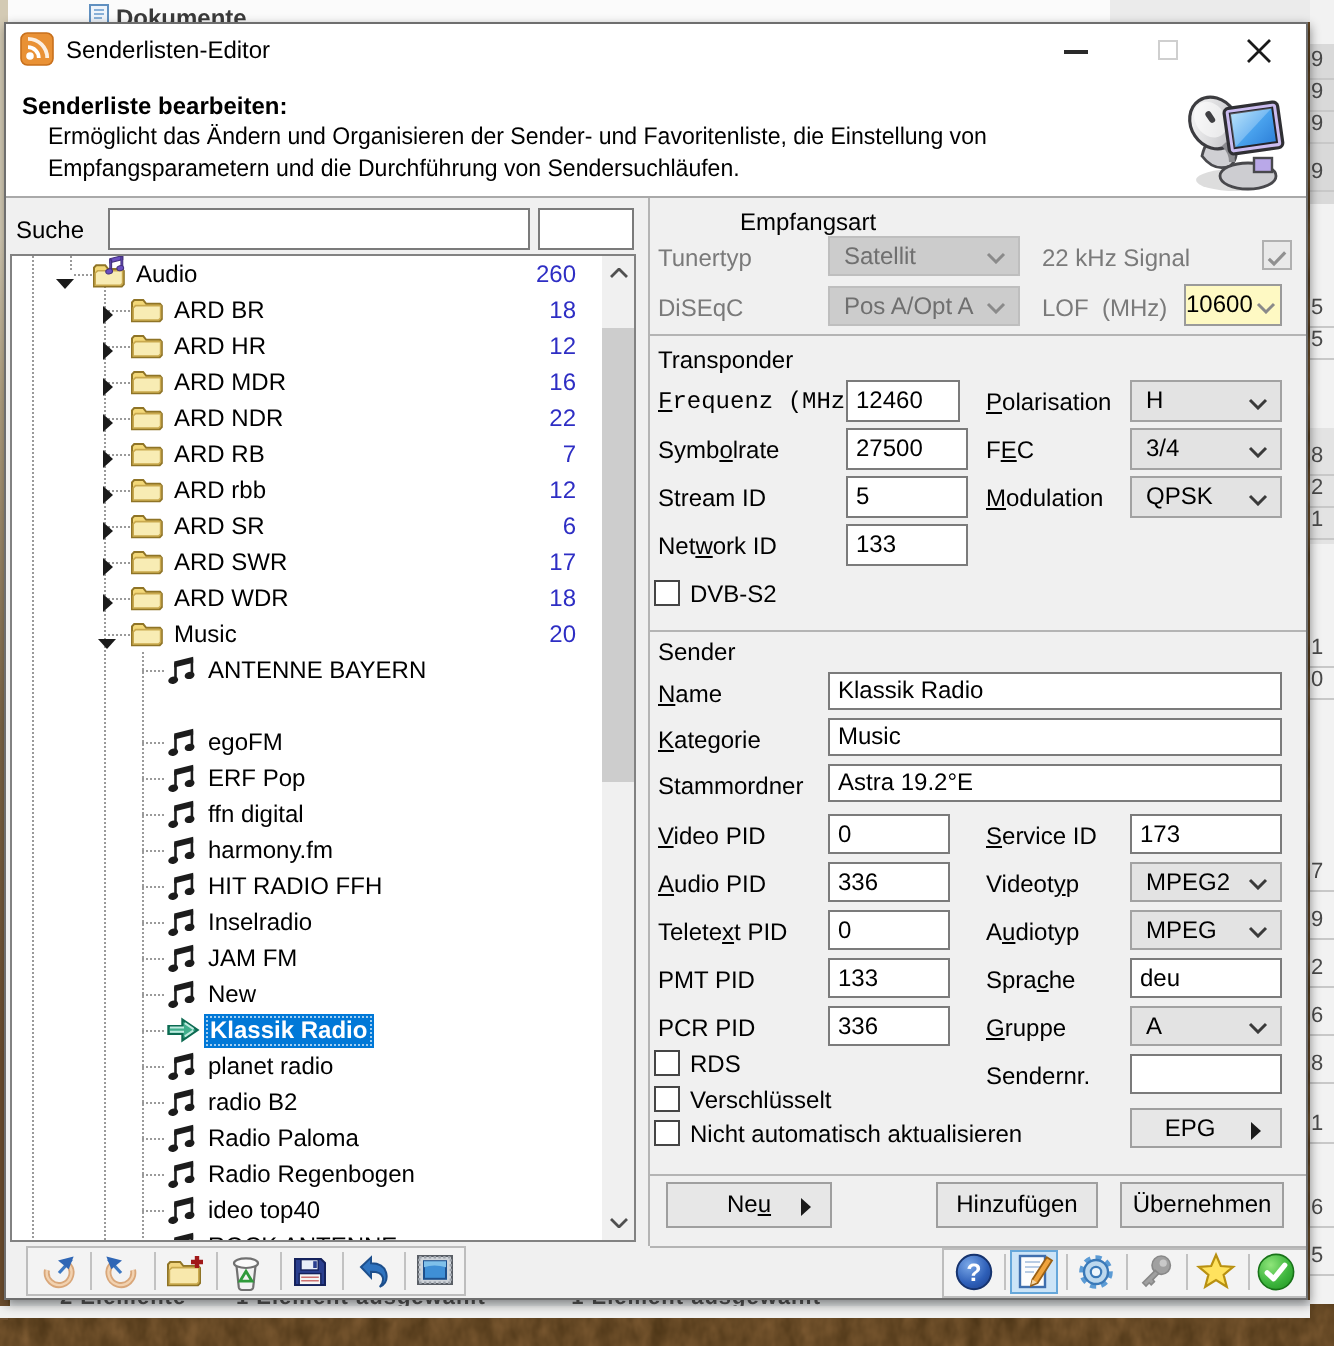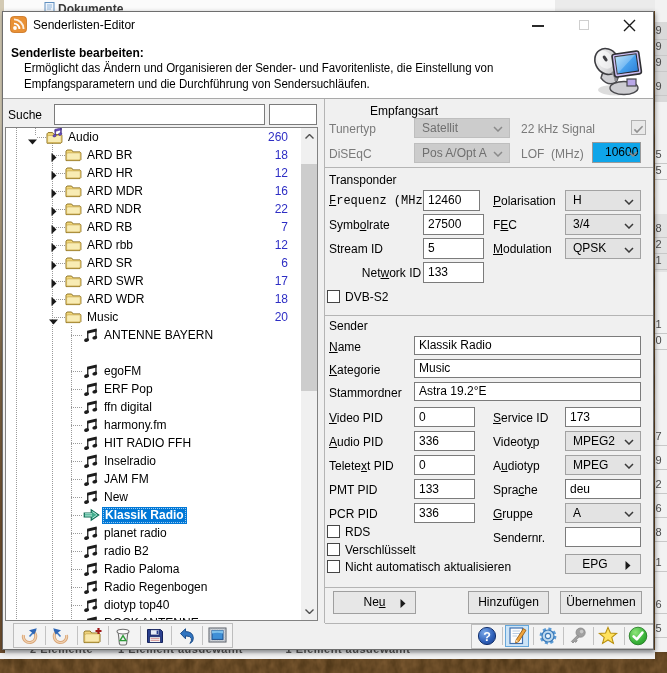--- a/index.html
+++ b/index.html
@@ -470,21 +470,21 @@
 <div class="doth" style="left:65px;top:9px;width:12px"></div>
 <div class="ic" style="left:78px;top:1px"><svg width="14" height="16" viewBox="0 0 14 16">
             <g fill="#1c1c1c">
               <polygon points="3.1,3.8 12.6,1.4 12.6,4.4 3.1,6.8"></polygon>
               <rect x="3.1" y="4.6" width="1.3" height="8.2"></rect>
               <rect x="11.3" y="2.2" width="1.3" height="8.2"></rect>
               <ellipse cx="2.6" cy="13.1" rx="2.5" ry="1.8" transform="rotate(-15 2.6 13.1)"></ellipse>
               <ellipse cx="10.8" cy="10.7" rx="2.5" ry="1.8" transform="rotate(-15 10.8 10.7)"></ellipse>
             </g>
           </svg></div>
-<div class="a" style="left:98px;top:2px">diotyp top40</div>
+<div class="a" style="left:98px;top:2px">ideo top40</div>
 </div>
 <div class="trow" style="left:0;top:486px;width:311px">
 
 <div class="ic" style="left:78px;top:1px"><svg width="14" height="16" viewBox="0 0 14 16">
             <g fill="#1c1c1c">
               <polygon points="3.1,3.8 12.6,1.4 12.6,4.4 3.1,6.8"></polygon>
               <rect x="3.1" y="4.6" width="1.3" height="8.2"></rect>
               <rect x="11.3" y="2.2" width="1.3" height="8.2"></rect>
               <ellipse cx="2.6" cy="13.1" rx="2.5" ry="1.8" transform="rotate(-15 2.6 13.1)"></ellipse>
               <ellipse cx="10.8" cy="10.7" rx="2.5" ry="1.8" transform="rotate(-15 10.8 10.7)"></ellipse>
@@ -566,21 +566,21 @@
           <path d="M1.4 4.4 L4 7 L9.6 1.2" fill="none" stroke="#909090" stroke-width="1.6"></path>
         </svg></div>
     </div>
 <div class="lbl gray" style="left:327px;top:136px;width:80px;height:14px;">DiSEqC</div>
 <div class="cmbd" style="left:412px;top:132px;width:96px;height:20px;">Pos A/Opt A<span class="cv">
         <svg width="10" height="6" viewBox="0 0 10 6">
           <path d="M1 1 L5 5 L9 1" fill="none" stroke="#8a8a8a" stroke-width="1.5"></path>
         </svg>
       </span></div>
 <div class="lbl gray" style="left:519px;top:136px;width:80px;height:14px;">LOF&nbsp; (MHz)</div>
-<div class="a" style="left:590px;top:131px;width:49px;height:21px;background:#0ea5e9;border:1px solid #9a9a9a;line-height:19px;padding-left:12px">10600<span class="cv" style="top:8px;right:2px">
+<div class="a" style="left:590px;top:131px;width:49px;height:21px;background:#fef9c3;border:1px solid #9a9a9a;line-height:19px;padding-left:0">10600<span class="cv" style="top:8px;right:2px">
         <svg width="10" height="6" viewBox="0 0 10 6">
           <path d="M1 1 L5 5 L9 1" fill="none" stroke="#8a8a8a" stroke-width="1.5"></path>
         </svg>
       </span></div>
 <div class="lbl" style="left:327px;top:162px;width:120px;height:14px;">Transponder</div>
 <div class="lbl" style="left:327px;top:183px;width:125px;height:14px;font-family:Liberation Mono, monospace;"><u>F</u>requenz (MHz)</div>
 <div class="inp" style="left:421px;top:179px;width:57px;height:21px;">12460</div>
 <div class="lbl" style="left:491px;top:183px;width:90px;height:14px;"><u>P</u>olarisation</div>
 <div class="cmb" style="left:563px;top:179px;width:76px;height:21px;">H<span class="cv" style="top:8px">
         <svg width="10" height="6" viewBox="0 0 10 6">
@@ -596,21 +596,21 @@
         </svg>
       </span></div>
 <div class="lbl" style="left:327px;top:231px;width:125px;height:14px;">Stream ID</div>
 <div class="inp" style="left:421px;top:227px;width:61px;height:21px;">5</div>
 <div class="lbl" style="left:491px;top:231px;width:90px;height:14px;"><u>M</u>odulation</div>
 <div class="cmb" style="left:563px;top:227px;width:76px;height:21px;">QPSK<span class="cv" style="top:8px">
         <svg width="10" height="6" viewBox="0 0 10 6">
           <path d="M1 1 L5 5 L9 1" fill="none" stroke="#3a3a3a" stroke-width="1.5"></path>
         </svg>
       </span></div>
-<div class="lbl" style="left:327px;top:255px;width:125px;height:14px;text-align:center;">Net<u>w</u>ork ID</div>
+<div class="lbl" style="left:327px;top:255px;width:125px;height:14px;">Net<u>w</u>ork ID</div>
 <div class="inp" style="left:421px;top:251px;width:61px;height:21px;">133</div>
 <div class="cb" style="left:325px;top:279px;width:13px;height:13px;"></div>
 <div class="lbl" style="left:343px;top:279px;width:80px;height:14px;">DVB-S2</div>
 <div class="lbl" style="left:327px;top:308px;width:80px;height:14px;">Sender</div>
 <div class="lbl" style="left:327px;top:329px;width:85px;height:14px;"><u>N</u>ame</div>
 <div class="inp" style="left:412px;top:325px;width:227px;height:19px;line-height:17px">Klassik Radio</div>
 <div class="lbl" style="left:327px;top:352px;width:85px;height:14px;"><u>K</u>ategorie</div>
 <div class="inp" style="left:412px;top:348px;width:227px;height:19px;line-height:17px">Music</div>
 <div class="lbl" style="left:327px;top:375px;width:85px;height:14px;">Stammordner</div>
 <div class="inp" style="left:412px;top:371px;width:227px;height:19px;line-height:17px">Astra 19.2°E</div>

